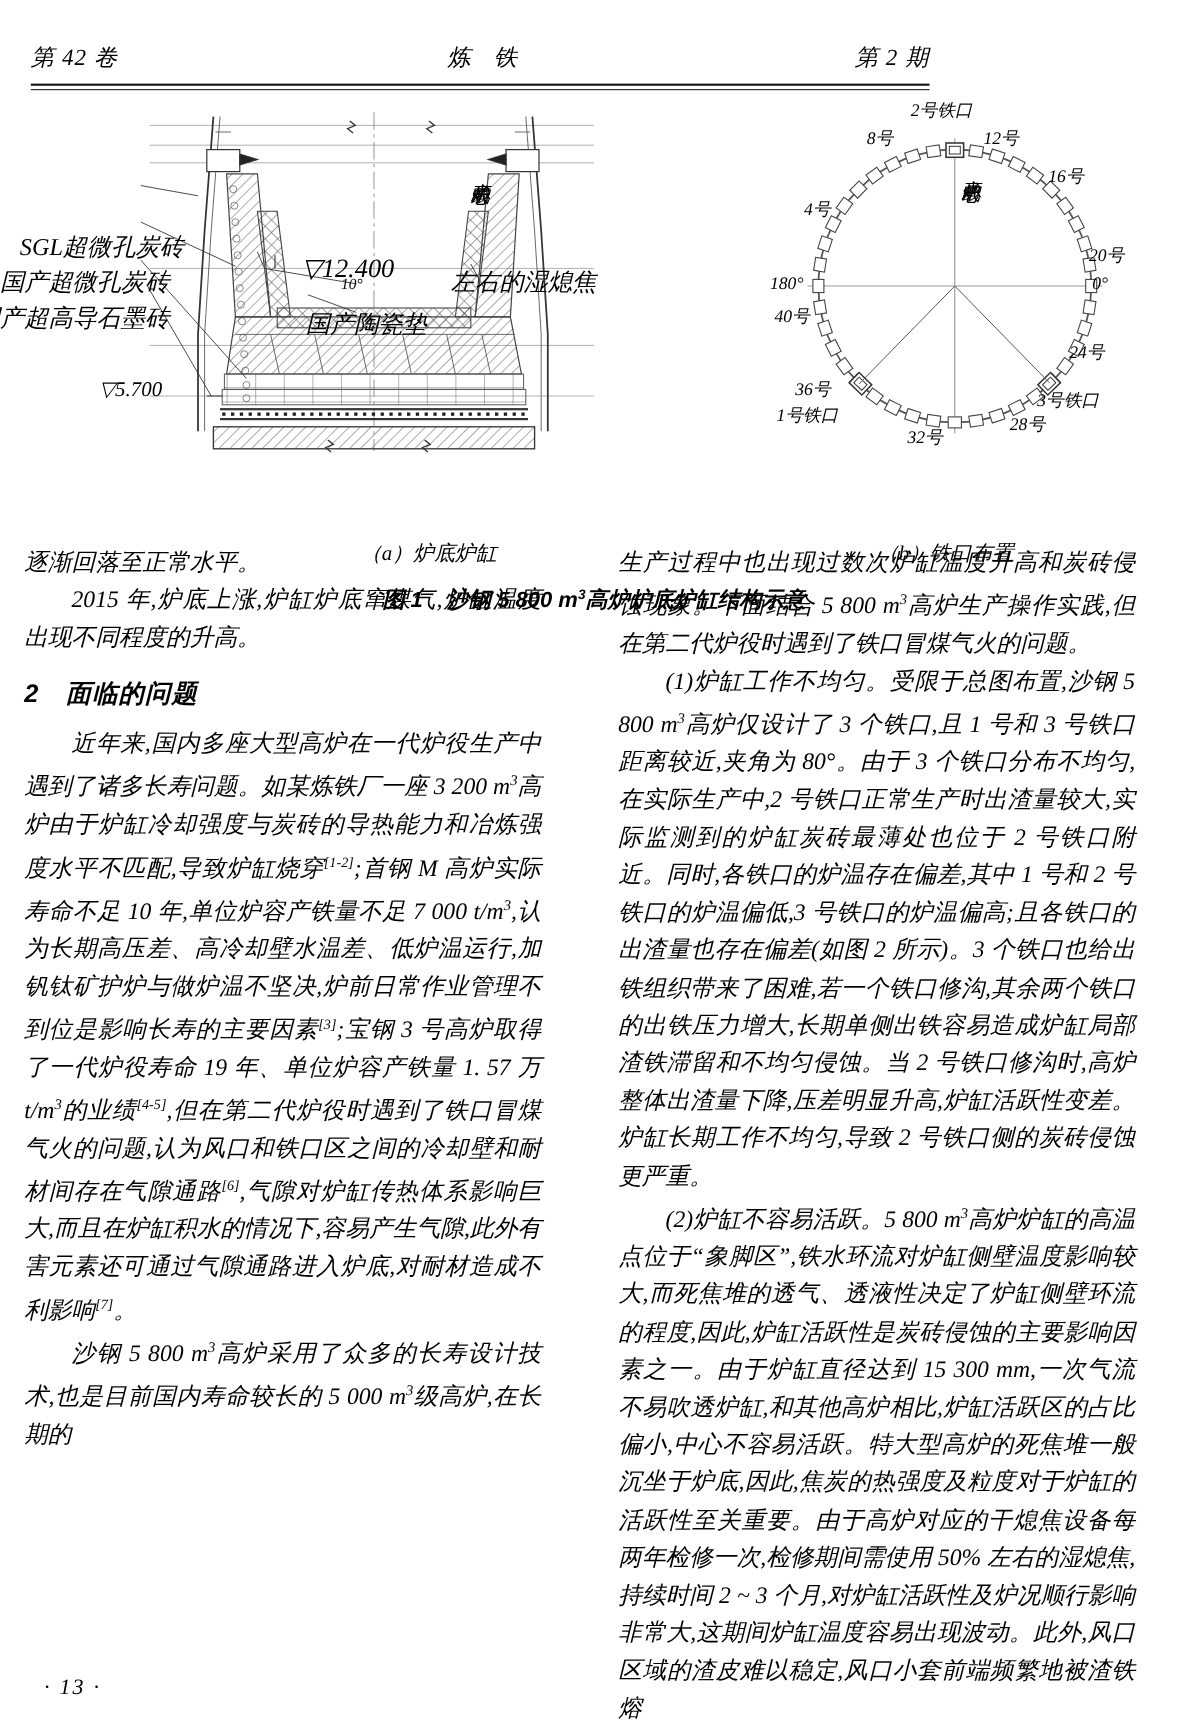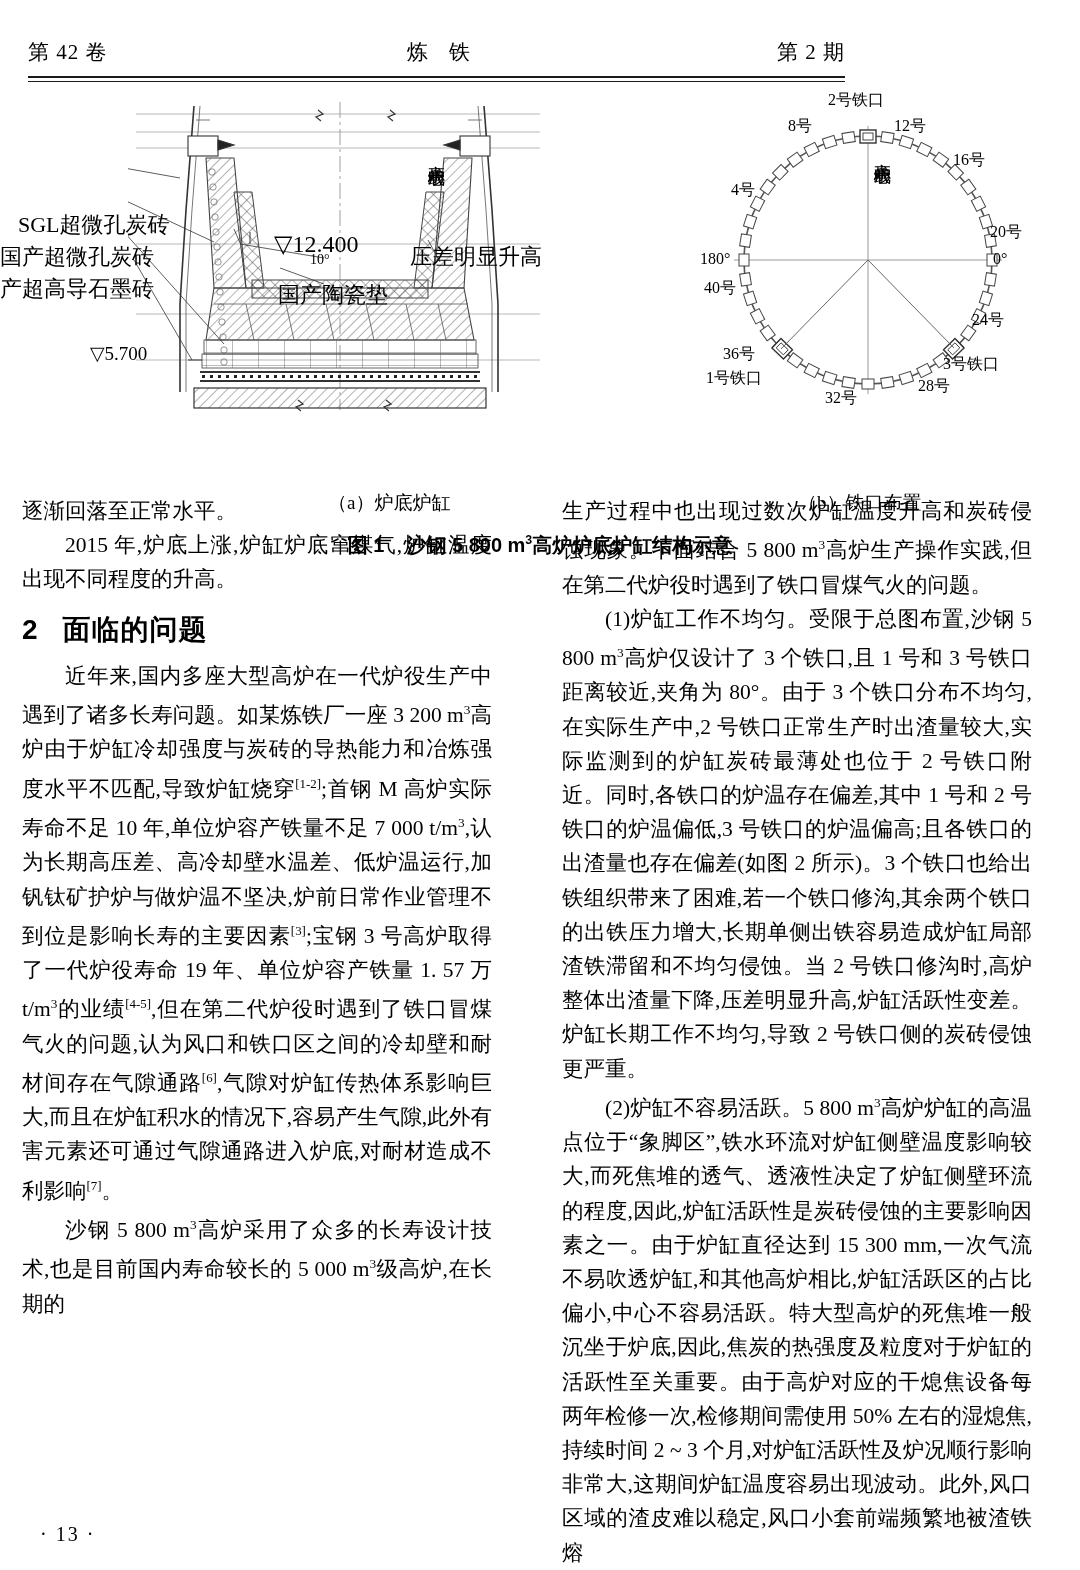--- a/index.html
+++ b/index.html
@@ -13,20 +13,21 @@
     position: relative;
     font-family: "Liberation Serif", "DejaVu Serif", serif;
     color: #000;
     overflow: hidden;
   }
   .page {
     position: absolute;
     inset: 0;
     width: 873px;
     height: 1570px;
+    font-style: italic;
   }
 
   
   .runhead {
     position: absolute;
     left: 28px;
     right: 28px;
     top: 34px;
     height: 36px;
     display: flex;
@@ -109,21 +110,21 @@
     text-justify: inter-character;
   }
   .col-left  { left: 22px; }
   .col-right { left: 562px; }
   .col p { margin: 0; }
   .col p.ind { text-indent: 2em; }
   .sec-head {
     margin: 16px 0 12px 0 !important;
     font-family: "Liberation Sans", sans-serif;
     font-weight: bold;
-    font-size: 28px;
+    font-size: 23px;
     letter-spacing: 1px;
   }
   .sec-head .num { margin-right: 24px; }
   sup.ref { font-size: 0.6em; vertical-align: super; }
 
   .folio {
     position: absolute;
     left: 40px;
     bottom: 24px;
     font-size: 20px;
@@ -305,21 +306,21 @@
       </g>
     </svg>
 
     <div class="lbl" style="left:-10px; top:118px;">SGL超微孔炭砖</div>
     <div class="lbl" style="left:-28px; top:150px;text-align:center;">国产超微孔炭砖</div>
     <div class="lbl" style="left:-50px; top:182px;">国产超高导石墨砖</div>
     <div class="lbl" style="left:62px; top:250px; font-size:19px;">▽5.700</div>
     <div class="lbl" style="left:246px; top:138px; font-size:24px;">▽12.400</div>
     <div class="lbl" style="left:282px; top:160px; font-size:14px;">10°</div>
     <div class="lbl" style="left:250px; top:188px;">国产陶瓷垫</div>
-    <div class="lbl" style="left:382px; top:150px;">压差明显升高</div>
+    <div class="lbl" style="left:382px; top:150px;">左右的湿熄焦</div>
     <div class="lbl-v" style="left:400px; top:60px;">高炉中心线</div>
 
     <svg class="fig-b" viewBox="0 0 360 330">
 
       <circle cx="180" cy="168" r="124" fill="none" stroke="#555" stroke-width="1.6"></circle>
 
       <line x1="46" y1="168" x2="314" y2="168" stroke="#999" stroke-width="1"></line>
       <line x1="180" y1="34" x2="180" y2="302" stroke="#999" stroke-width="1"></line>
 
       <g id="tuyeres" stroke="#444" stroke-width="1" fill="#fff">

